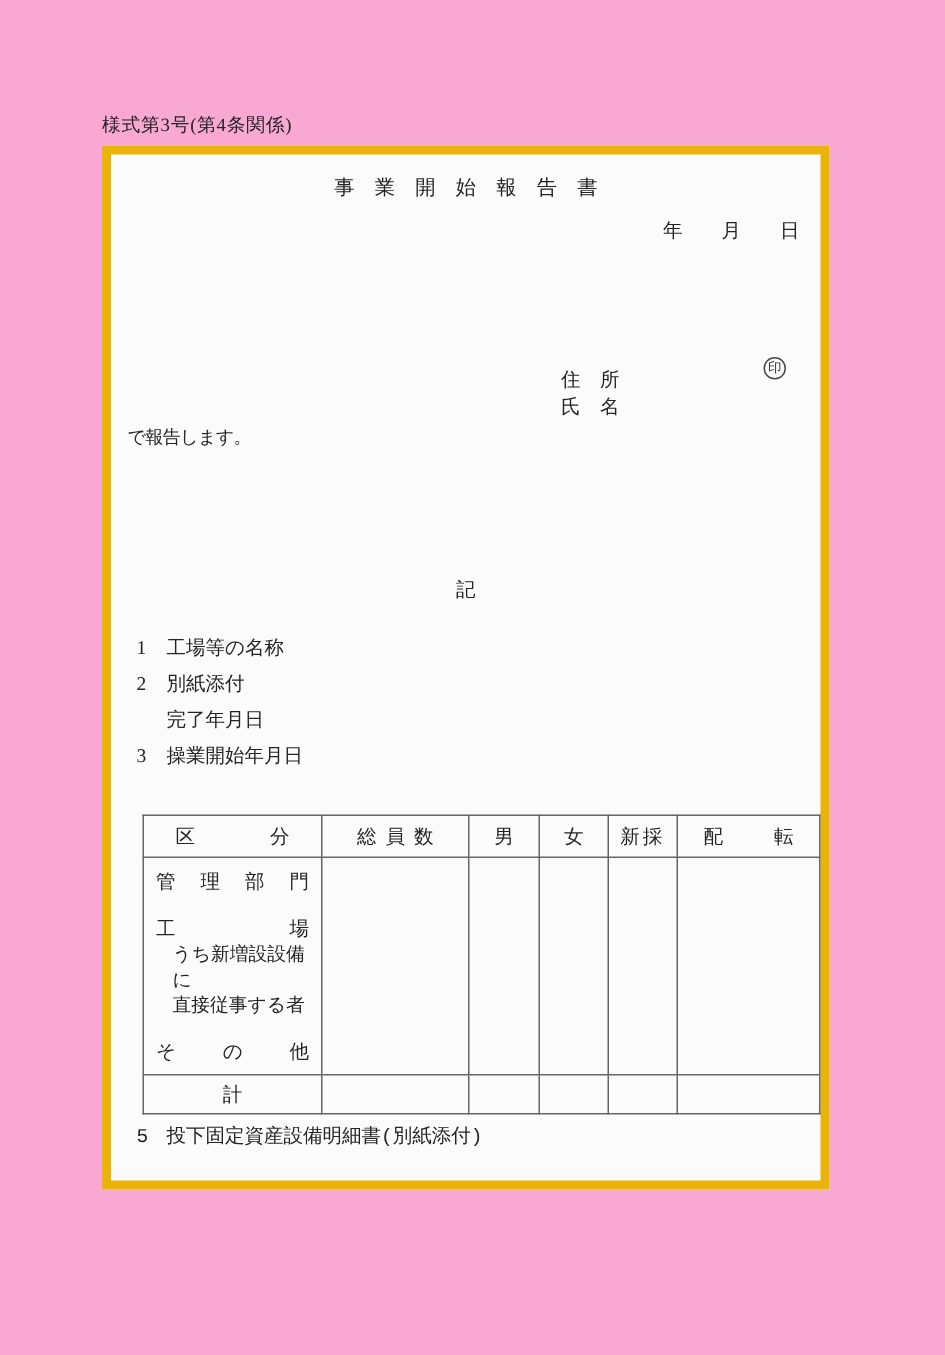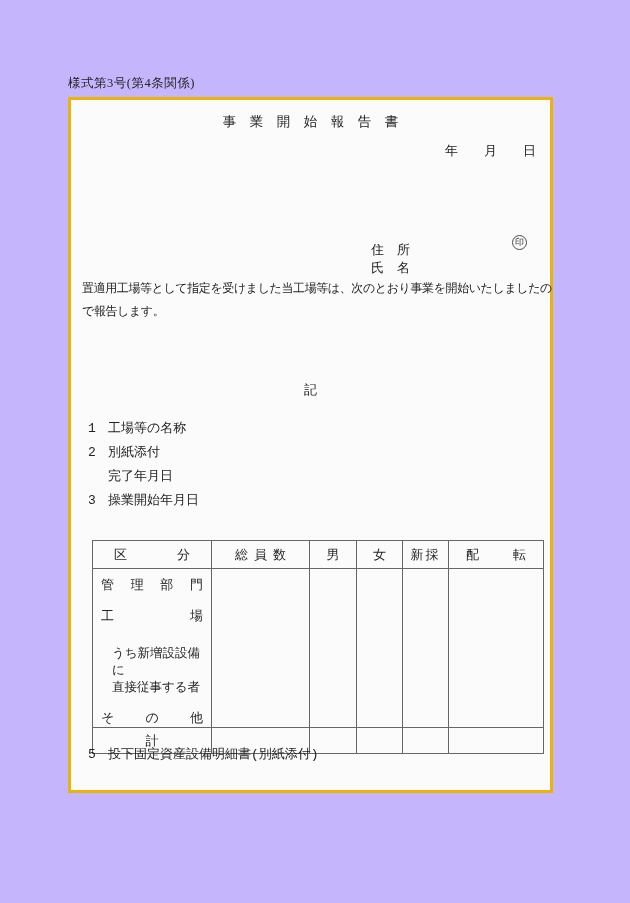--- a/index.html
+++ b/index.html
@@ -2,46 +2,46 @@
 <html><head>
 <meta charset="utf-8">
 <style>
   * { margin:0; padding:0; box-sizing:border-box; }
   html,body { width:630px; }
   body {
     background:#fafafa;
     font-family:"Liberation Serif","DejaVu Serif",serif;
     color:#232323;
   }
-  .page { position:relative; width:630px; height:903px; background:#c4b5fd; overflow:hidden; }
+  .page { position:relative; width:630px; height:903px; background:#f9a8d4; overflow:hidden; }
 
   .form-label { position:absolute; left:68px; top:75px; font-size:12.5px; letter-spacing:0.5px; }
 
   .form-box {
     position:absolute; left:68px; top:97px; width:485px; height:696px;
-    border:3px solid #eab308; background:#fbfbfb;
+    border:6px solid #eab308; background:#fbfbfb;
   }
 
   .title { position:absolute; top:13px; left:0; width:100%; text-align:center; font-size:13.5px; }
   .date-line { position:absolute; top:42px; right:14px; font-size:13px; }
   .addressee { position:absolute; top:71px; left:25px; font-size:13px; }
 
   .addr-name { position:absolute; top:119px; left:300px; font-size:13px; line-height:18px;margin-top:22px; }
   .seal {
     position:absolute; top:135px; right:23px; width:15px; height:15px;
     border:1px solid #4a4a4a; border-radius:50%;
     font-size:9px; line-height:13px; text-align:center; color:#333;
   }
 
   .body-text { position:absolute; top:177px; left:11px; right:11px; font-size:12px; line-height:23px; letter-spacing:-0.4px; }
   .body-text div { white-space:nowrap; }
 
   .record-heading { position:absolute; top:281px; left:0; width:100%; text-align:center; font-size:13px; }
 
-  .items { position:absolute; top:317px; left:17px; right:11px; font-size:13px;font-family:Liberation Mono, monospace; }
+  .items { position:absolute; top:317px; left:17px; right:11px; font-size:13px; }
   .item-row { height:24px; line-height:24px; white-space:nowrap; }
   .item-num { display:inline-block; width:20px; }
 
   .emp-table {
     position:absolute; top:440px; left:21px;
     border-collapse:collapse; table-layout:fixed;
     font-size:13px; color:#232323;
   }
   .emp-table td { border:1px solid #666; padding:0; vertical-align:middle; }
   .emp-table .hrow td { height:28px; }
@@ -52,21 +52,21 @@
   .distribute { display:flex; justify-content:space-between; }
   .hdr-pad-a { padding:0 21px; }
   .hdr-pad-b { padding:0 23px; }
   .hdr-pad-c { padding:0 17px; }
   .hdr-center { text-align:center; }
   .hdr-ls { letter-spacing:2px; }
 
   .rowlabels { padding:7px 8px 0 8px; }
   .rowlabels .lbl { line-height:18px; }
   .mt13 { margin-top:13px; }
-  .sub-label { margin-top:20px; padding-left:11px; font-size:12.5px; line-height:17px; }
+  .sub-label { margin-top:0; padding-left:11px; font-size:12.5px; line-height:17px; }
   .total-cell { text-align:center; }
 
   .item5 { position:absolute; top:645px; left:17px; font-size:13px; white-space:nowrap;font-family:Liberation Mono, monospace; }
   .item5 .item-num { display:inline-block; width:20px; }
 </style>
 </head>
 <body>
 
 <div class="page">
 
@@ -80,21 +80,20 @@
 
 
     <div class="addr-name">
       <div>住　所</div>
       <div>氏　名</div>
     </div>
 
     <div class="seal">印</div>
 
     <div class="body-text">
-      <div>置適用工場等として指定を受けました当工場等は、次のとおり事業を開始いたしましたの</div>
       <div>で報告します。</div>
     </div>
 
     <div class="record-heading">記</div>
 
     <div class="items">
       <div class="item-row">
         <span class="item-num">1</span><span>工場等の名称</span>
       </div>
       <div class="item-row">

